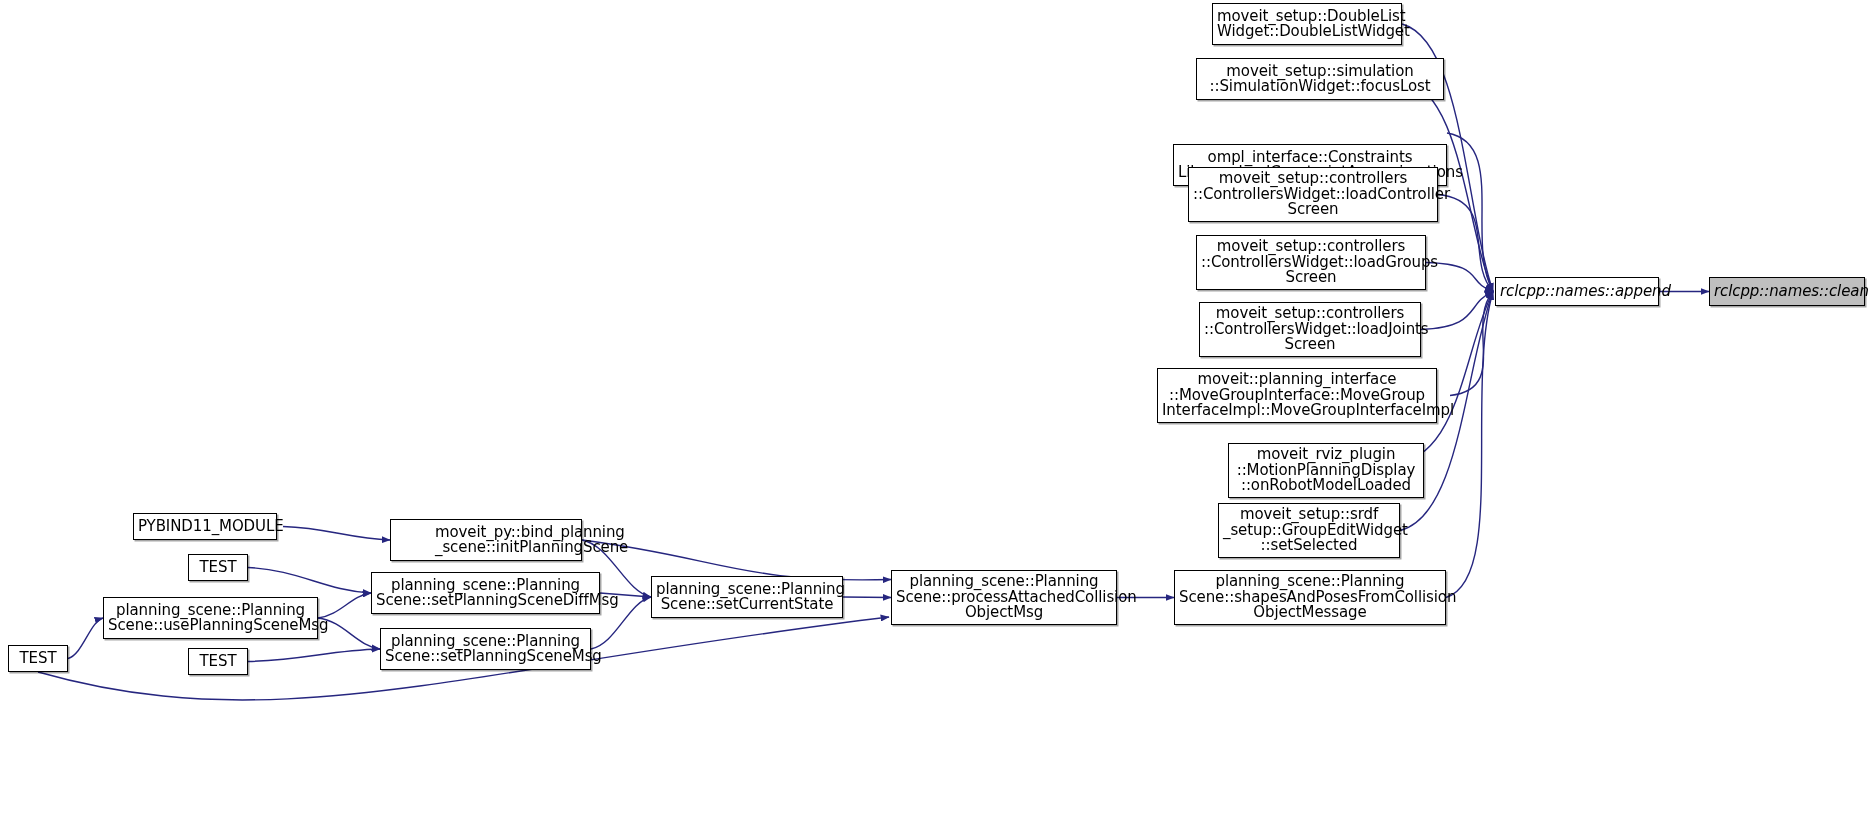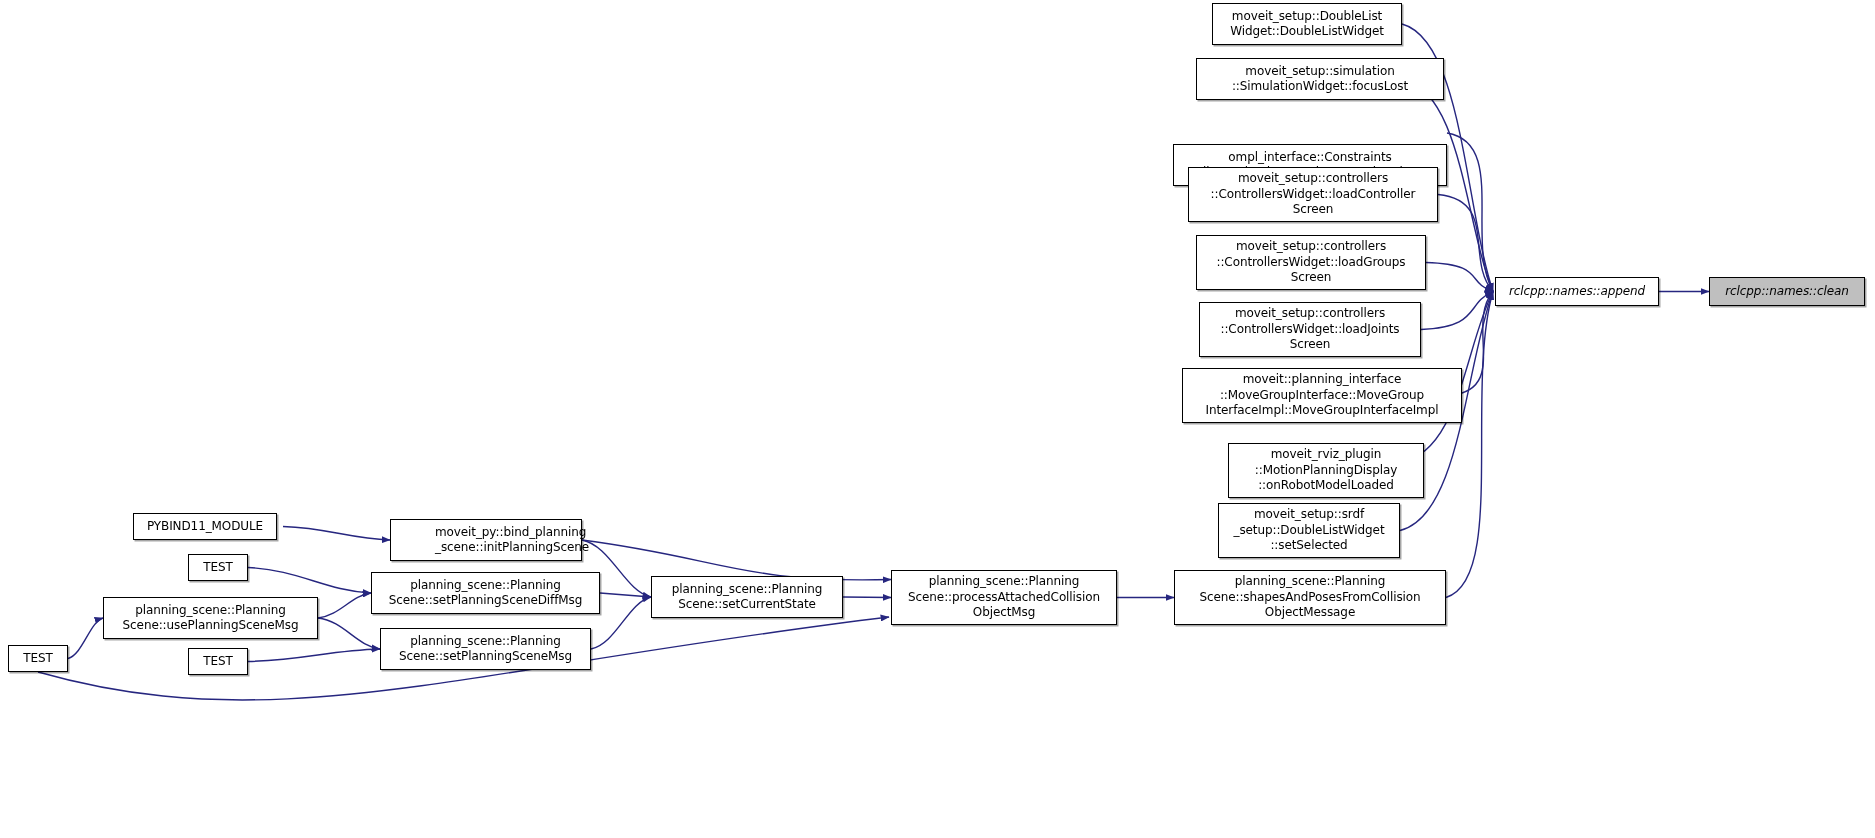--- a/index.html
+++ b/index.html
@@ -27,21 +27,21 @@
   .node {
     position: absolute;
     box-sizing: border-box;
     border: 1px solid #000000;
     background: #ffffff;
     display: flex;
     align-items: center;
     justify-content: center;
     text-align: center;
     color: #000000;
-    font-size: 12px;
+    font-size: 15px;
     line-height: 15.4px;
     letter-spacing: -0.1px;
     white-space: pre-line;
     padding: 0 4px;
     box-shadow: 1.5px 1.5px 0 0 rgba(0,0,0,0.35);
     z-index: 2;
   }
   .node.highlight {
     background: #bfbfbf;
     font-style: italic;
@@ -97,28 +97,28 @@
 Library::loadConstraintApproximations</span></div>
       <div class="node" style="left: 1188px; top: 167px; width: 250px; height: 55px;"><span class="node-label">moveit_setup::controllers
 ::ControllersWidget::loadController
 Screen</span></div>
       <div class="node" style="left: 1196px; top: 235px; width: 230px; height: 55px;"><span class="node-label">moveit_setup::controllers
 ::ControllersWidget::loadGroups
 Screen</span></div>
       <div class="node" style="left: 1199px; top: 302px; width: 222px; height: 55px;"><span class="node-label">moveit_setup::controllers
 ::ControllersWidget::loadJoints
 Screen</span></div>
-      <div class="node" style="left: 1182px; top: 368px; width: 280px; height: 55px;"><span class="node-label">moveit::planning_interface
+      <div class="node" style="left: 1157px; top: 368px; width: 280px; height: 55px;"><span class="node-label">moveit::planning_interface
 ::MoveGroupInterface::MoveGroup
 InterfaceImpl::MoveGroupInterfaceImpl</span></div>
       <div class="node" style="left: 1228px; top: 435px; width: 196px; height: 55px; margin-top: 8px;"><span class="node-label">moveit_rviz_plugin
 ::MotionPlanningDisplay
 ::onRobotModelLoaded</span></div>
       <div class="node" style="left: 1218px; top: 503px; width: 182px; height: 55px;"><span class="node-label">moveit_setup::srdf
-_setup::DoubleListWidget
+_setup::GroupEditWidget
 ::setSelected</span></div>
       <div class="node" style="left: 1174px; top: 570px; width: 272px; height: 55px;"><span class="node-label">planning_scene::Planning
 Scene::shapesAndPosesFromCollision
 ObjectMessage</span></div>
       <div class="node" style="left: 1495px; top: 277px; width: 164px; height: 29px; font-style: italic;"><span class="node-label">rclcpp::names::append</span></div>
       <div class="node highlight" style="left: 1709px; top: 277px; width: 156px; height: 29px;"><span class="node-label">rclcpp::names::clean</span></div>
       <div class="node" style="left: 891px; top: 570px; width: 226px; height: 55px;"><span class="node-label">planning_scene::Planning
 Scene::processAttachedCollision
 ObjectMsg</span></div>
       <div class="node" style="left: 651px; top: 576px; width: 192px; height: 42px;"><span class="node-label">planning_scene::Planning

